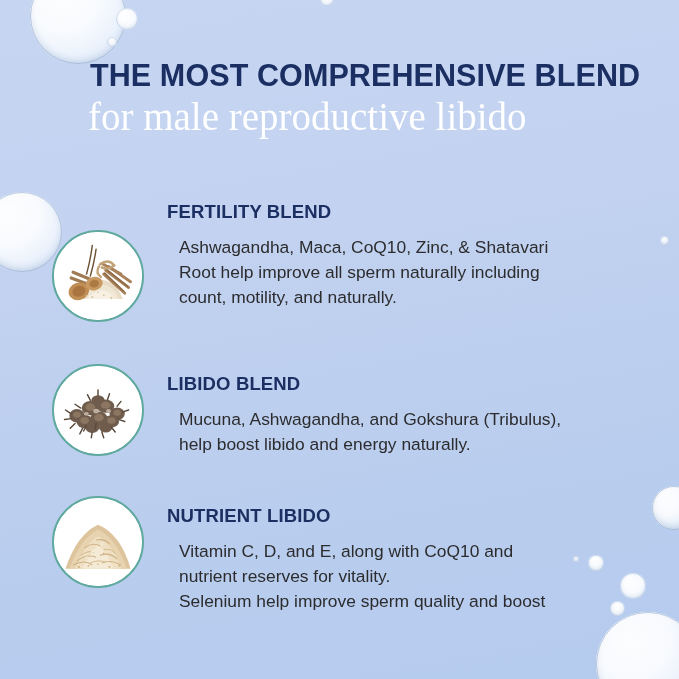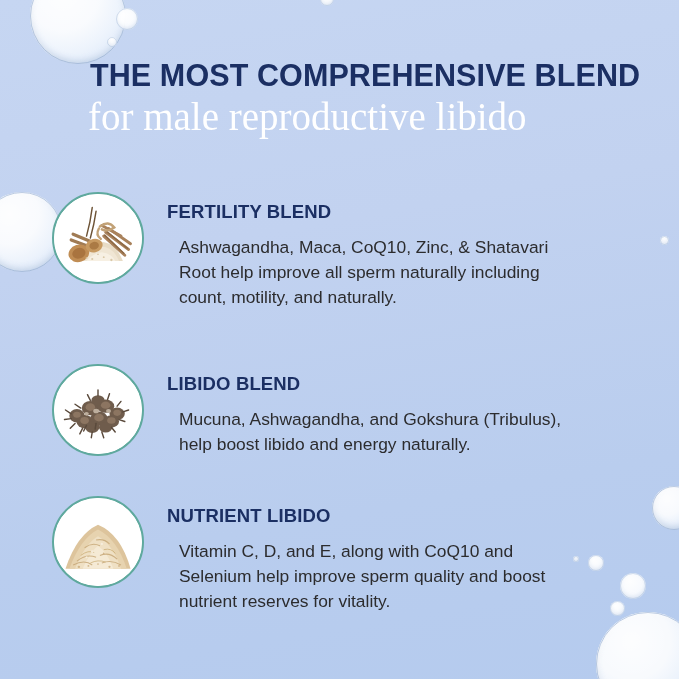--- a/index.html
+++ b/index.html
@@ -101,21 +101,21 @@
     left: 0;
     top: 192px;
     width: 679px;
   }
   .blend-row {
     position: relative;
     display: flex;
     align-items: flex-start;
     padding-left: 52px;
   }
-  .blend-row.row-0 { margin-top: 0px; }
+  .blend-row.row-0 { margin-top: 0px; align-items: flex-end; }
   .blend-row.row-1 { margin-top: 42px; }
   .blend-row.row-2 { margin-top: 27px; }
 
   .icon-circle {
     position: relative;
     flex: 0 0 auto;
     width: 92px;
     height: 92px;
     border-radius: 50%;
     background: #ffffff;
@@ -330,20 +330,20 @@
             <circle cx="40" cy="56" r="1.4"></circle>
               <circle cx="50" cy="48" r="1.2"></circle>
             <circle cx="34" cy="62" r="1.1"></circle>
           </g>
         </svg>
       </div>
       <div class="blend-text">
         <div class="blend-title">NUTRIENT LIBIDO</div>
         <div class="blend-desc">
           <span class="ln">Vitamin C, D, and E, along with CoQ10 and</span>
+          <span class="ln">nutrient reserves for vitality.</span>
           <span class="ln">Selenium help improve sperm quality and boost</span>
-          <span class="ln">nutrient reserves for vitality.</span>
         </div>
       </div>
     </div>
 
   </div>
 </div>
 
 </body></html>

